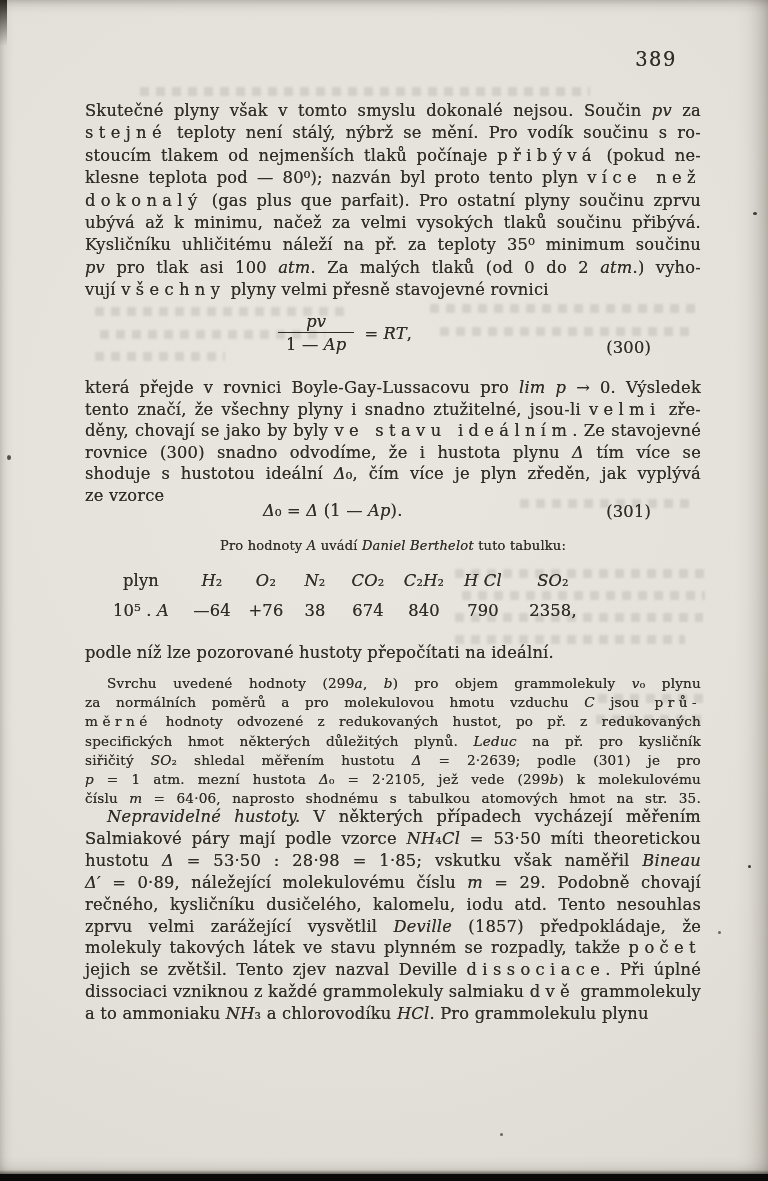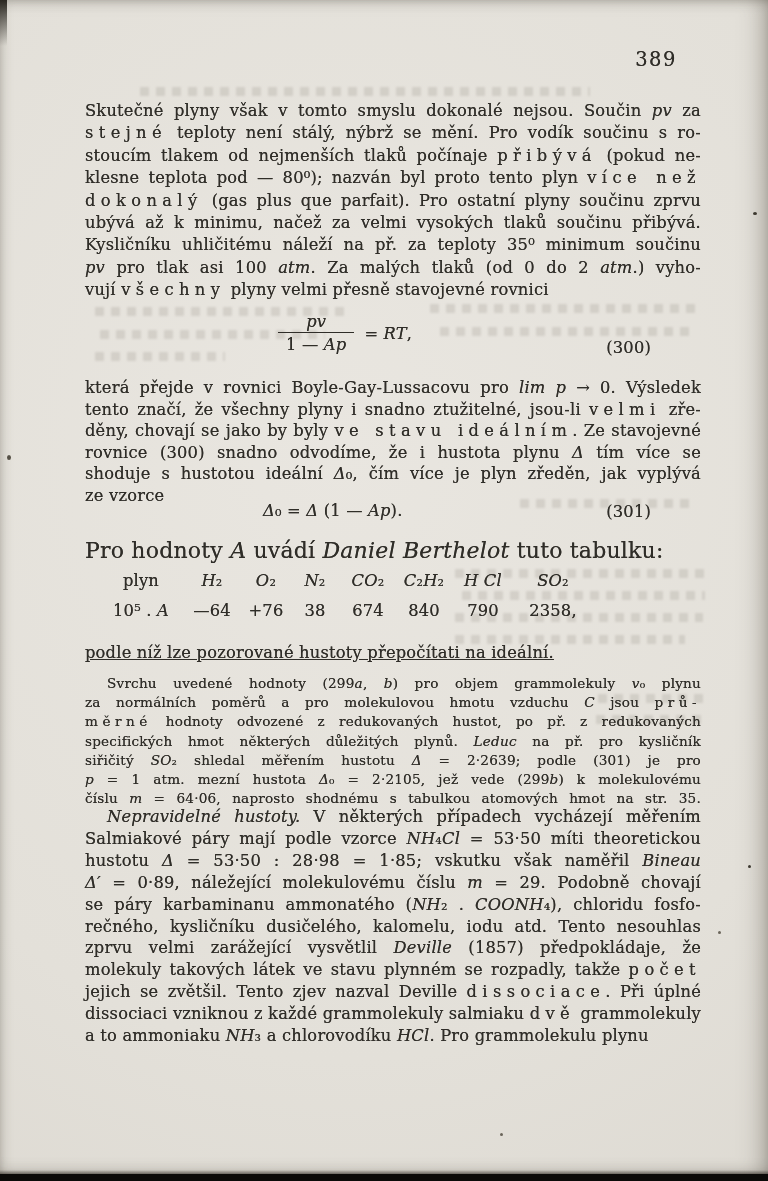--- a/index.html
+++ b/index.html
@@ -44,26 +44,26 @@
   #eq300 .eq-body{position:absolute;left:193px;top:0;display:flex;align-items:center;}
   .frac{display:inline-block;text-align:center;}
   .frac .fnum{display:block;padding:0 8px 1px;}
   .frac .fden{display:block;border-top:1.4px solid #2f2d28;padding:2px 8px 0;}
   .eq-rhs{margin-left:10px;}
   #eq300 .eq-num{position:absolute;right:50px;top:14px;margin-top:12px;}
   #eq301{top:501px;height:24px;}
   #eq301 .eq-body2{position:absolute;left:178px;top:0;}
   #eq301 .eq-num{position:absolute;right:50px;top:1px;}
 
-  #tableintro{top:538px;font-size:22px;}
+  #tableintro{top:538px;font-size:13px;text-align:center;}
   #gastable{position:absolute;top:571px;left:14px;display:grid;
     grid-template-columns:84px 58px 50px 48px 58px 54px 64px 76px;
     row-gap:11px;justify-items:center;font-size:16.3px;}
   .tcell{white-space:nowrap;}
-  #tableoutro{top:643px;font-size:16.3px;text-decoration:underline;}
+  #tableoutro{top:643px;font-size:16.3px;}
 
   
   .ghost{position:absolute;height:9px;opacity:.55;filter:blur(1.1px);
     background:repeating-linear-gradient(90deg,rgba(116,110,98,.30) 0 9px,rgba(116,110,98,0) 9px 16px);}
   .g0{left:140px;top:87px;width:450px;}
   .g1{left:95px;top:307px;width:250px;}
   .g2{left:100px;top:330px;width:225px;}
   .g3{left:430px;top:304px;width:265px;}
   .g4{left:440px;top:327px;width:252px;}
   .g5{left:95px;top:352px;width:130px;}
@@ -164,21 +164,20 @@
         <div class="tline just">siřičitý <i>SO</i>₂ shledal měřením hustotu <i>Δ</i> = 2·2639; podle (301) je pro</div>
         <div class="tline just"><i>p</i> = 1 atm. mezní hustota <i>Δ</i>₀ = 2·2105, jež vede (299<i>b</i>) k molekulovému</div>
         <div class="tline just">číslu <i>m</i> = 64·06, naprosto shodnému s tabulkou atomových hmot na str. 35.</div>
       </div>
 
     <div class="block" id="para4">
         <div class="tline just"><i>Nepravidelné hustoty.</i> V některých případech vycházejí měřením</div>
         <div class="tline just">Salmiakové páry mají podle vzorce <i>NH</i>₄<i>Cl</i> = 53·50 míti theoretickou</div>
         <div class="tline just">hustotu <i>Δ</i> = 53·50 : 28·98 = 1·85; vskutku však naměřil <i>Bineau</i></div>
         <div class="tline just"><i>Δ′</i> = 0·89, náležející molekulovému číslu <i>m</i> = 29. Podobně chovají</div>
-        <div class="tline just">se páry karbaminanu ammonatého (<i>NH</i>₂ . <i>COONH</i>₄), chloridu fosfo-</div>
         <div class="tline just">rečného, kysličníku dusičelého, kalomelu, iodu atd. Tento nesouhlas</div>
         <div class="tline just">zprvu velmi zarážející vysvětlil <i>Deville</i> (1857) předpokládaje, že</div>
         <div class="tline just">molekuly takových látek ve stavu plynném se rozpadly, takže <span class="sp">počet</span></div>
         <div class="tline just">jejich se zvětšil. Tento zjev nazval Deville <span class="sp">dissociace</span>. Při úplné</div>
         <div class="tline just">dissociaci vzniknou z každé grammolekuly salmiaku <span class="sp">dvě</span> grammolekuly</div>
         <div class="tline">a to ammoniaku <i>NH</i>₃ a chlorovodíku <i>HCl</i>. Pro grammolekulu plynu</div>
       </div>
   </div>
 
   <div class="bottom-edge-fade"></div>

